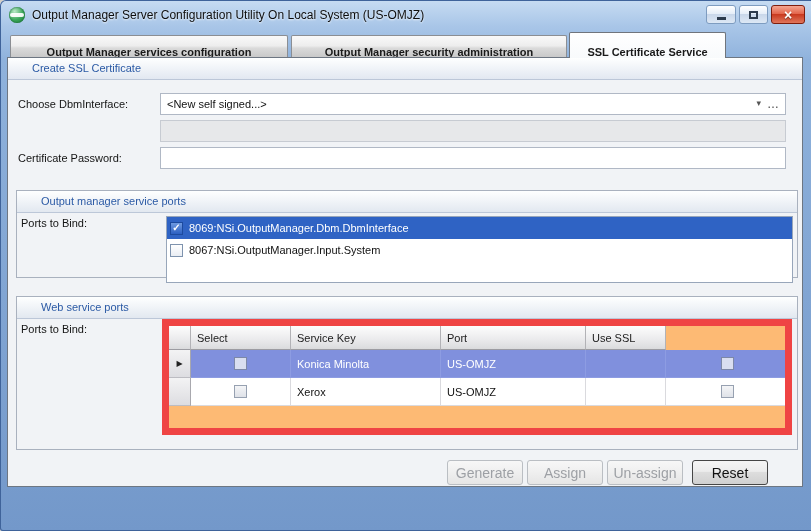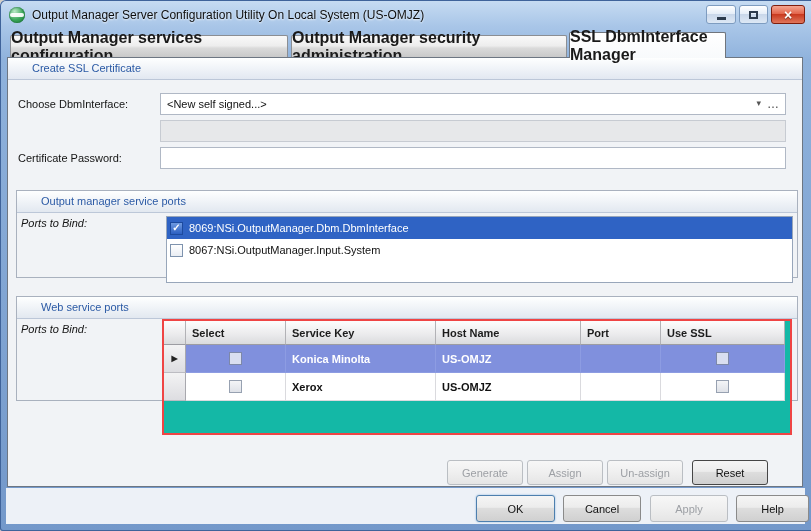--- a/index.html
+++ b/index.html
@@ -28,22 +28,22 @@
   .btn-close{left:771px;width:34px;
     background:linear-gradient(#f4a691,#e3664d 45%,#c93a20 50%,#e0765c);
     border:1px solid #7e1d0d;color:#fff;}
   .glyph-min{display:block;width:9px;height:3px;background:#2c3a4c;margin-top:8px;}
   .glyph-max{display:block;width:9px;height:8px;border:2px solid #2c3a4c;box-sizing:border-box;}
   .glyph-close{font-size:14px;font-weight:bold;line-height:1;text-shadow:0 1px 1px rgba(0,0,0,.45);}
   
   .tab{position:absolute;top:35px;height:23px;box-sizing:border-box;
     background:linear-gradient(#f9f9f9,#ededed 45%,#dadada 55%,#c7c7c7);
     border:1px solid #8b8e93;border-bottom:none;border-radius:2px 2px 0 0;
-    display:flex;align-items:center;justify-content:center;
-    font-size:16px;font-weight:bold;color:#1a1a1a;z-index:1;}
+    display:flex;align-items:flex-end;justify-content:center;
+    font-size:11px;font-weight:bold;color:#1a1a1a;z-index:1;}
   .tab.active{top:32px;height:26px;background:linear-gradient(#ffffff,#f8fafc);
     border-color:#70757c;z-index:3;}
   .tab1{left:10px;width:278px;}
   .tab2{left:291px;width:276px;}
   .tab3{left:569px;width:157px;}
   
   .tabpanel{position:absolute;left:7px;top:57px;width:796px;height:430px;
     background:#f1f3f6;border:1px solid #6d7682;box-sizing:border-box;z-index:2;}
   .panel-header{position:absolute;left:0;top:0;width:794px;height:22px;box-sizing:border-box;
     background:linear-gradient(#feffff,#e2e8f1);border-bottom:1px solid #bcc7d8;
@@ -55,54 +55,54 @@
   .combo-text{display:block;padding-left:6px;line-height:20px;color:#111;}
   .combo-arrow{position:absolute;right:24px;top:5px;font-size:9px;color:#555;line-height:1;}
   .combo-ellipsis{position:absolute;right:5px;top:0px;font-size:12px;color:#444;letter-spacing:1px;line-height:20px;}
   .field{position:absolute;left:152px;width:626px;height:22px;box-sizing:border-box;}
   .field.disabled{top:62px;background:#e7e8ea;border:1px solid #c7cbd2;}
   input.field{top:89px;background:#fff;border:1px solid #b0b8c5;
     font-family:"Liberation Sans",sans-serif;font-size:11px;padding:0 6px;outline:none;}
   
   .groupbox{position:absolute;left:8px;width:782px;border:1px solid #a9b1be;box-sizing:border-box;}
   .gb-service{top:132px;height:88px;}
-  .gb-web{top:238px;height:105px;}
+  .gb-web{top:238px;height:154px;}
   .group-header{height:21px;background:linear-gradient(#feffff,#e2e8f0);
     border-bottom:1px solid #bcc7d8;color:#2b5aa5;line-height:20px;padding-left:24px;}
-  .bind-label{position:absolute;left:4px;top:26px;color:#141414;font-style:italic;}
+  .bind-label{position:absolute;left:4px;top:26px;color:#141414;}
   
   .listbox{position:absolute;left:149px;top:25px;width:627px;height:67px;box-sizing:border-box;
     background:#fff;border:1px solid #98a6ba;overflow:hidden;}
   .list-item{height:22px;display:flex;align-items:center;gap:6px;padding-left:3px;color:#111;}
   .list-item.selected{background:#2f63c4;color:#fff;}
   .cb{width:13px;height:13px;box-sizing:border-box;flex:0 0 auto;
     border:1px solid #7e93ae;background:linear-gradient(#ffffff,#e9edf3);
     display:flex;align-items:center;justify-content:center;font-size:10px;line-height:1;}
   .cb.checked{background:linear-gradient(#6f9ae0,#2b5fc2);border-color:#1c4a9e;color:#fff;font-weight:bold;}
   
   .gridwrap{position:absolute;left:145px;top:22px;width:630px;height:116px;box-sizing:border-box;
-    background:#14b8a6;border:2px solid #ef4444;overflow:hidden;font-weight:bold;}
+    background:#fdba74;border:7px solid #ef4444;overflow:hidden;}
   .grid{display:grid;grid-template-columns:22px 100px 150px 145px 80px 124px;}
   .hcell{height:24px;box-sizing:border-box;display:flex;align-items:center;padding-left:6px;
     background:linear-gradient(#fdfdfd,#eaeaec 60%,#dadbdd);
     border-right:1px solid #b2b2b6;border-bottom:1px solid #9c9ca2;color:#1c1c1c;}
   .hcell.ind{padding:0;}
   .dcell{height:28px;box-sizing:border-box;display:flex;align-items:center;padding-left:6px;
     border-right:1px solid #dadade;border-bottom:1px solid #dadade;color:#111;background:#fff;}
   .dcell.center{justify-content:center;padding-left:0;}
   .dcell.ind{background:linear-gradient(#f3f3f4,#dddde1);border-right:1px solid #a8a8ae;
     border-bottom:1px solid #bcbcc2;justify-content:center;padding-left:0;font-size:8px;color:#222;}
   .row-sel .dcell{background:#8090dd;color:#fff;border-color:#8d9ce2;}
   .row-sel .dcell.ind{background:linear-gradient(#f3f3f4,#dddde1);color:#222;border-right:1px solid #a8a8ae;border-bottom:1px solid #bcbcc2;}
   .gcb{width:13px;height:13px;box-sizing:border-box;border:1px solid #97a1b1;
     background:linear-gradient(#f4f5f7,#dfe2e8);}
   .row-sel .gcb{background:#d9def0;border-color:#7d88a8;}
   
   .btn{box-sizing:border-box;border-radius:3px;text-align:right;
-    font-family:"Liberation Sans",sans-serif;font-size:11px;
+    font-family:"Liberation Sans",sans-serif;font-size:14px;
     background:linear-gradient(#f5f5f5,#ececec 45%,#dddddd 50%,#d0d0d0);
     border:1px solid #8a8a8a;color:#111;display:flex;align-items:center;justify-content:center;}
   .btn.disabled{background:linear-gradient(#f7f7f7,#efefef 50%,#e5e5e5);
     border:1px solid #babec3;color:#9da0a5;}
   .abtn{position:absolute;top:402px;width:76px;height:25px;}
   .abtn.b0{left:439px;}.abtn.b1{left:519px;}.abtn.b2{left:599px;}
   .abtn.b3{left:684px;border:1px solid #464646;}
   .footer{position:absolute;left:6px;top:488px;width:799px;height:36px;background:#edf1f7;}
   .fbtn{position:absolute;top:7px;height:27px;}
   .fbtn.b0{left:470px;width:79px;border:1px solid #4d7fae;box-shadow:0 0 2px #86b3dd;}
@@ -129,21 +129,21 @@
     </span>
   </div>
 
   <div class="tab tab1">
     <span>Output Manager services configuration</span>
   </div>
   <div class="tab tab2">
     <span>Output Manager security administration</span>
   </div>
   <div class="tab active tab3">
-    <span>SSL DbmInterface Manager</span>
+    <span>SSL Certificate Service</span>
   </div>
 
   <div class="tabpanel">
 
     <div class="panel-header">Create SSL Certificate</div>
 
     <div class="flabel" style="top:35px">Choose DbmInterface:</div>
     <div class="combo">
       <span class="combo-text">&lt;New self signed...&gt;</span>
       <span class="combo-arrow">▾</span>
@@ -173,21 +173,20 @@
     </div>
 
     <div class="groupbox gb-web">
       <div class="group-header">Web service ports</div>
       <div class="bind-label">Ports to Bind:</div>
       <div class="gridwrap">
         <div class="grid">
           <div class="hcell ind"></div>
           <div class="hcell">Select</div>
           <div class="hcell">Service Key</div>
-          <div class="hcell">Host Name</div>
           <div class="hcell">Port</div>
           <div class="hcell">Use SSL</div>
         </div>
         <div class="grid row-sel">
           <div class="dcell ind">
             <span>▶</span>
           </div>
           <div class="dcell center">
             <span class="gcb"></span>
           </div>
@@ -212,20 +211,14 @@
         </div>
       </div>
     </div>
 
     <div class="btn disabled abtn b0">Generate</div>
     <div class="btn disabled abtn b1">Assign</div>
     <div class="btn disabled abtn b2">Un-assign</div>
     <div class="btn abtn b3">Reset</div>
   </div>
 
-  <div class="footer">
-    <div class="btn fbtn b0">OK</div>
-    <div class="btn fbtn b1">Cancel</div>
-    <div class="btn disabled fbtn b2">Apply</div>
-    <div class="btn fbtn b3">Help</div>
-  </div>
 
 </div>
 
 </body></html>

